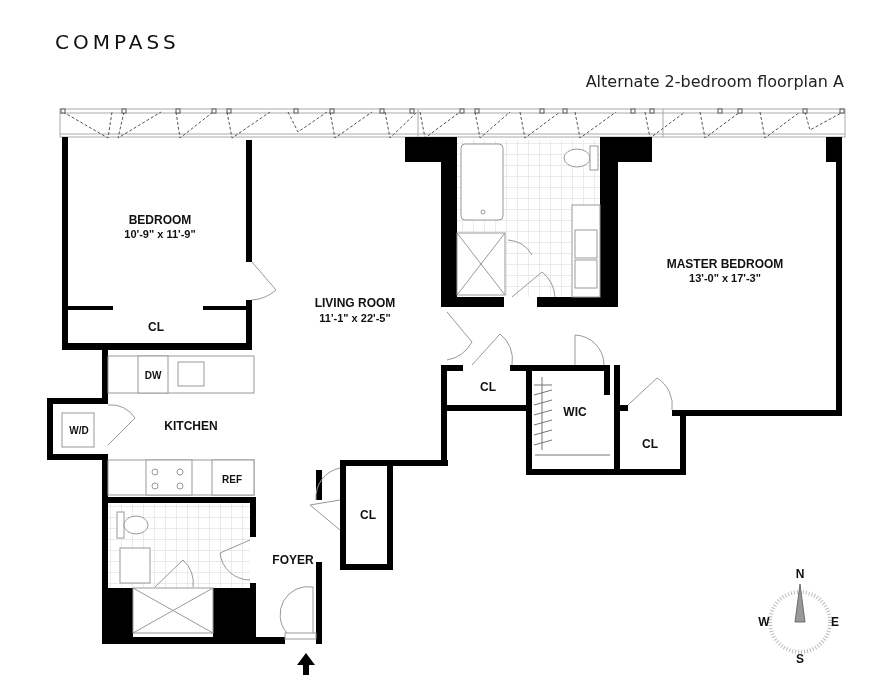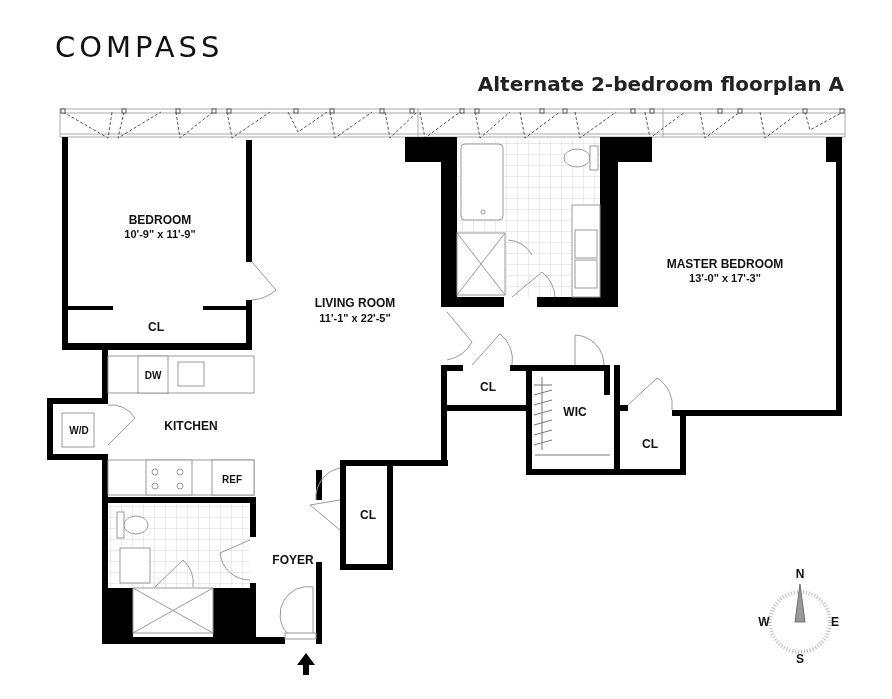--- a/index.html
+++ b/index.html
@@ -1,18 +1,18 @@
 <!DOCTYPE html>
 <html><head>
 <meta charset="utf-8">
 <style>
   html, body { margin: 0; padding: 0; background: #ffffff; }
   body { width: 892px; height: 699px; position: relative; overflow: hidden; font-family: "Liberation Sans", sans-serif; }
-  .logo { position: absolute; left: 55px; top: 30px; font-family: "DejaVu Sans", sans-serif; font-size: 29px; letter-spacing: 4px; color: #111; font-weight: 400; }
-  .subtitle { position: absolute; right: 48px; top: 72px; font-family: "DejaVu Sans", sans-serif; font-size: 20px; color: #222; font-weight: bold; }
+  .logo { position: absolute; left: 55px; top: 30px; font-family: "DejaVu Sans", sans-serif; font-size: 20px; letter-spacing: 4px; color: #111; font-weight: 400; }
+  .subtitle { position: absolute; right: 48px; top: 72px; font-family: "DejaVu Sans", sans-serif; font-size: 16px; color: #222; }
   svg.plan { position: absolute; left: 0; top: 0; }
   .lbl { font-family: "Liberation Sans", sans-serif; font-weight: bold; fill: #111; text-anchor: middle; }
 </style>
 </head>
 <body>
 
 <div class="logo">COMPASS</div>
 <div class="subtitle">Alternate 2-bedroom floorplan A</div>
 
 <svg class="plan" width="892" height="699" viewBox="0 0 892 699">

